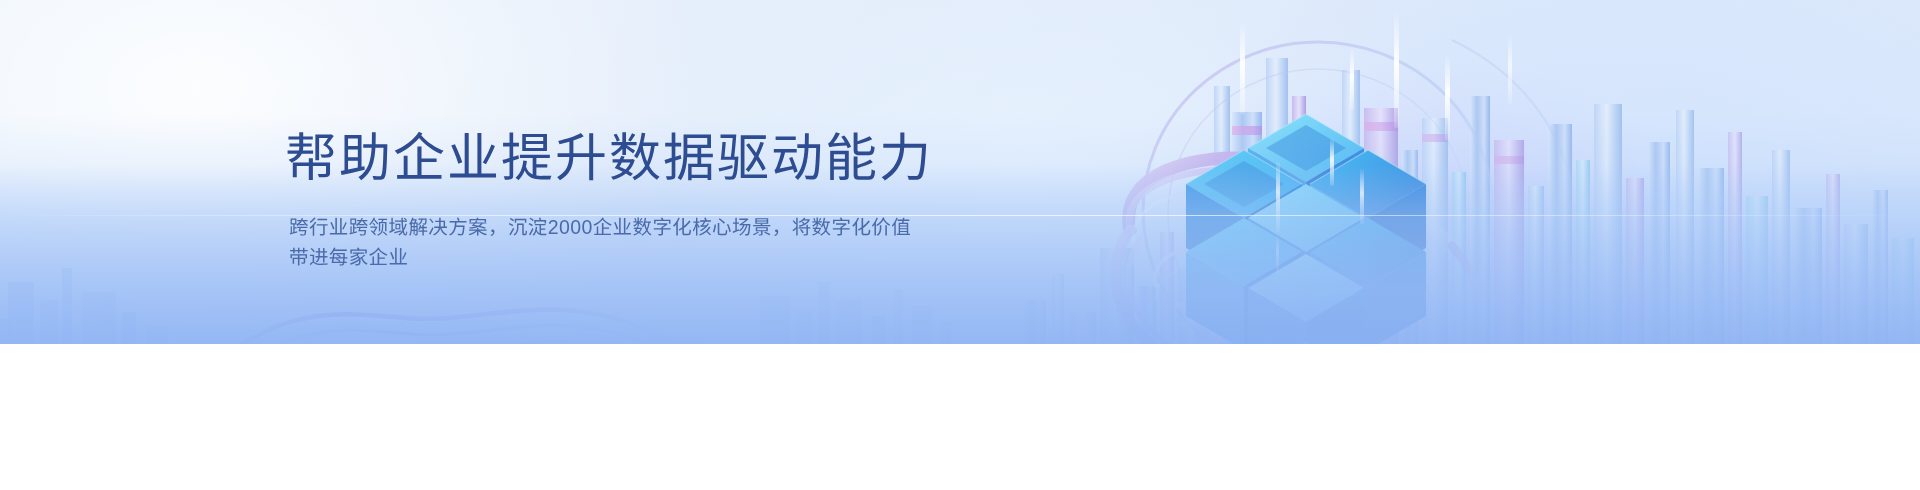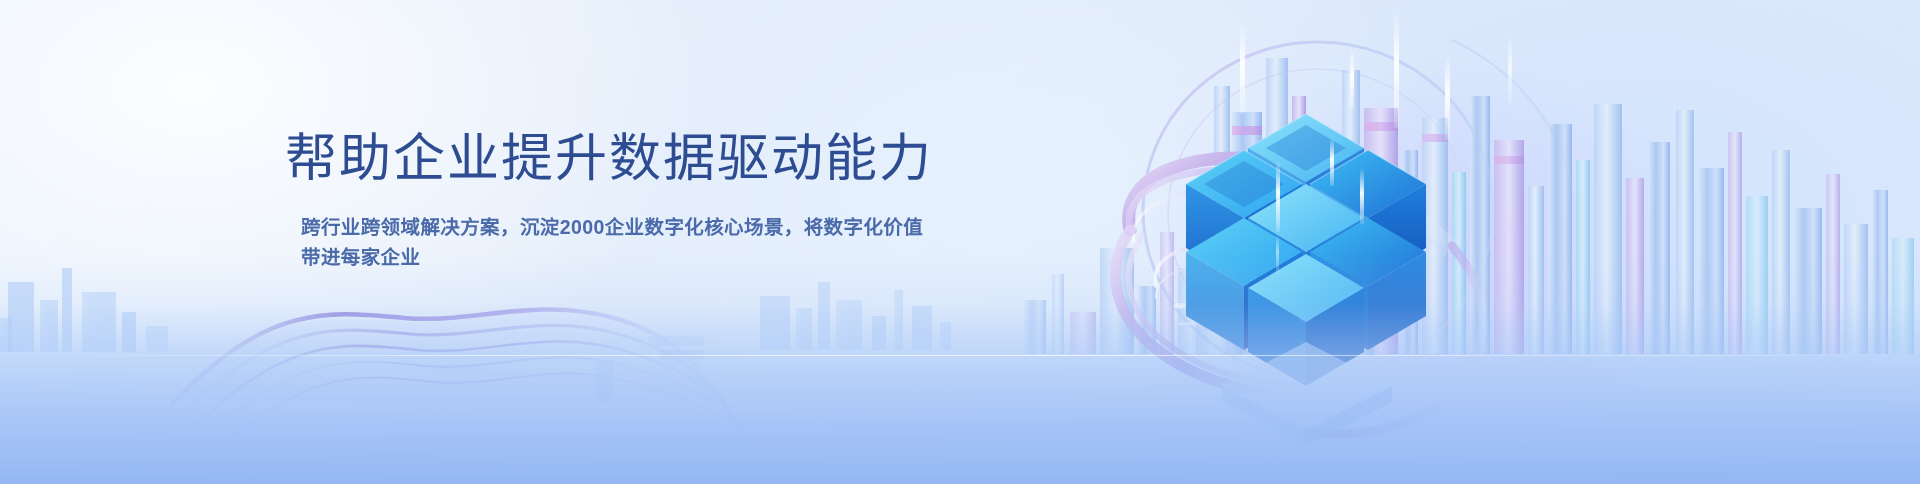--- a/index.html
+++ b/index.html
@@ -1,20 +1,20 @@
 <!DOCTYPE html>
 <html lang="zh-CN"><head>
 <meta charset="utf-8">
 <style>
   html,body{margin:0;padding:0;background:#fff;}
   body{font-family:"Liberation Sans","DejaVu Sans",sans-serif;}
 
   .banner{
     position:relative;
-    width:1920px;height:484px;
+    width:1920px;height:344px;
     overflow:hidden;
     background:linear-gradient(118deg,#eaf3fd 0%,#e6effb 28%,#e1ebfa 52%,#dde9fb 70%,#dbe8fb 100%);
   }
 
   
   .wash{position:absolute;pointer-events:none;}
   .wash-tl{left:-120px;top:-160px;width:900px;height:620px;
     background:radial-gradient(ellipse at 35% 40%,rgba(255,255,255,.85) 0%,rgba(255,255,255,0) 62%);}
   .wash-mid{left:520px;top:-60px;width:1000px;height:520px;
     background:radial-gradient(ellipse at 50% 45%,rgba(231,242,255,.9) 0%,rgba(231,242,255,0) 65%);}
@@ -36,21 +36,21 @@
   }
 
   
   .copy{position:absolute;left:285px;top:128px;width:700px;}
   .headline{
     font-size:52px;line-height:1.16;letter-spacing:2px;
     color:#2d4c91;font-weight:400;margin:0 0 24px 0;white-space:nowrap;
   }
   .sub{
     font-size:19.5px;line-height:30px;letter-spacing:.4px;
-    color:#4a6aa9;font-weight:700;margin:16px;max-width:660px;
+    color:#4a6aa9;font-weight:400;margin:4px;max-width:660px;
   }
 
   
   .art{position:absolute;inset:0;width:1920px;height:490px;}
 
   
   .streak{position:absolute;background:linear-gradient(180deg,rgba(255,255,255,0) 0%,rgba(255,255,255,.95) 45%,rgba(255,255,255,.2) 100%);border-radius:3px;}
 </style>
 </head>
 <body>

